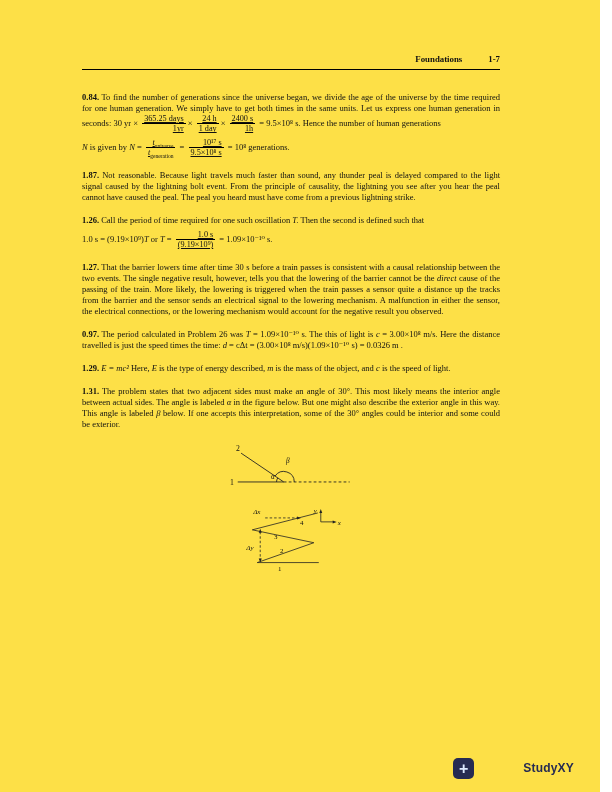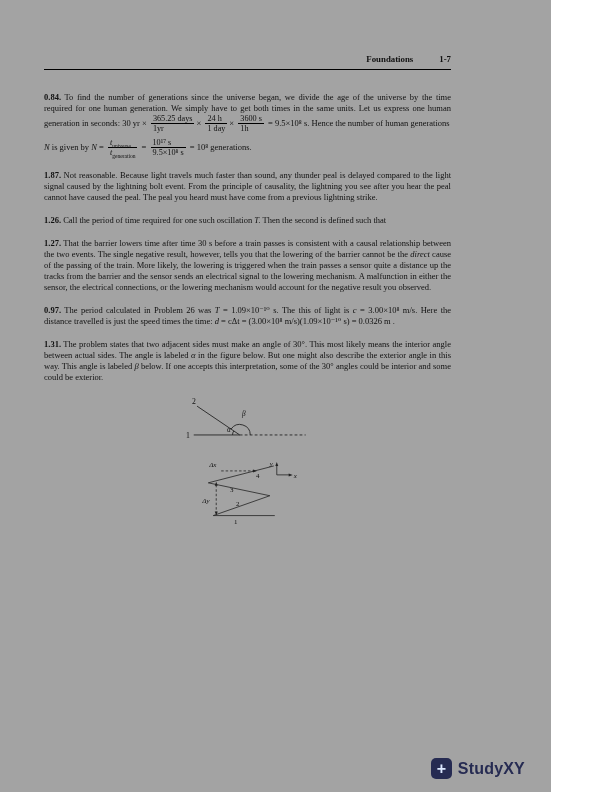--- a/index.html
+++ b/index.html
@@ -1,89 +1,98 @@
 <!DOCTYPE html>
 <html><head>
 <meta charset="utf-8">
 <style>
   * { margin:0; padding:0; box-sizing:border-box; }
   html,body { background:#ffffff; }
   .page {
-    width:551px; height:792px; position:relative; overflow:hidden;
-    background:#a3a3a3; color:#111;
+    width:600px; height:792px; position:relative; overflow:hidden;
+    background:#fde047; color:#111;
     font-family:"Liberation Serif","DejaVu Serif",serif;
     font-size:8.5px; line-height:11px;
-    padding:54px 100px 0 44px;
+    padding:54px 100px 0 82px;
   }
   .hdr { text-align:right; font-weight:bold; font-size:8.8px; }
   .hdr-sec { margin-right:26px; }
   .rule { border-bottom:1px solid #000; margin-top:4px; margin-bottom:22px; }
   .para { text-align:justify; margin-bottom:12px; }
   .lbl { font-weight:bold; }
   i, .vr { font-style:italic; }
   sub { font-size:5.5px; line-height:0; }
-  .frac { display:inline-block; vertical-align:middle; text-align:left; line-height:1.15; margin:0 2px; font-size:8.2px; }
+  .frac { display:inline-block; vertical-align:middle; text-align:right; line-height:1.15; margin:0 2px; font-size:8.2px;text-decoration:underline; }
   .frac .num { display:block; border-bottom:0.8px solid #000; padding:0 2px; }
   .frac .den { display:block; padding:0 2px; }
   .mline { display:block; margin:4px 0 1px 0; text-align:left; }
   .figwrap { text-align:center; margin:14px 0 10px 0; }
   svg .ln, svg line { stroke:#222; stroke-width:1.6; fill:none; }
   svg .dash { stroke-dasharray:5 4; }
   svg .ah { fill:#222; stroke:none; }
   svg text { font-family:"Liberation Serif","DejaVu Serif",serif; font-size:14px; fill:#111; }
   svg text.vr { font-style:italic; }
   svg text.gk { font-style:italic; font-size:13px; }
   .logo { position:absolute; right:26px; bottom:13px; display:flex; align-items:center; gap:6px;
           font-family:"Liberation Sans",sans-serif; }
   .logo-icon { width:21px; height:21px; background:#262b52; color:#dce8ff; border-radius:5px;
                display:flex; align-items:center; justify-content:center; font-size:16px; font-weight:bold; line-height:1; }
-  .logo-text { font-size:16px; font-weight:bold; color:#262b52; letter-spacing:0.2px; }
+  .logo-text { font-size:12px; font-weight:bold; color:#262b52; letter-spacing:0.2px;margin-left:43px; }
 </style>
 </head>
 <body>
 
 <div class="page">
 
   <div class="hdr">
     <span class="hdr-sec">Foundations</span><span class="hdr-pg">1-7</span>
   </div>
   <div class="rule"></div>
 
   <div class="para">
     <b class="lbl">0.84.</b><span> To find the number of generations since the universe began, we divide the age of the universe by the time required for one human generation. We simply have to get both times in the same units. Let us express one human generation in seconds: </span><span>30 yr ×</span>
     <span class="frac"><span class="num">365.25 days</span><span class="den">1yr</span></span><span>×</span>
     <span class="frac"><span class="num">24 h</span><span class="den">1 day</span></span><span>×</span>
-    <span class="frac"><span class="num">3600 s</span><span class="den">1h</span></span>
+    <span class="frac"><span class="num">2400 s</span><span class="den">1h</span></span>
     <span>= 9.5×10⁸ s.  Hence the number of human generations</span>
     <span class="mline">
       <i>N</i><span> is given by  </span><i>N</i>
       <span>=</span>
       <span class="frac"><span class="num"><i>t</i><sub>universe</sub></span><span class="den"><i>t</i><sub>generation</sub></span></span>
       <span>=</span>
       <span class="frac"><span class="num">10¹⁷ s</span><span class="den">9.5×10⁸ s</span></span>
       <span>= 10⁸  generations.</span>
     </span>
   </div>
 
   <div class="para">
     <b class="lbl">1.87.</b><span> Not reasonable. Because light travels much faster than sound, any thunder peal is delayed compared to the light signal caused by the lightning bolt event. From the principle of causality, the lightning you see after you hear the peal cannot have caused the peal. The peal you heard must have come from a previous lightning strike.</span>
   </div>
 
   <div class="para">
     <b class="lbl">1.26.</b><span> Call the period of time required for one such oscillation </span><i>T.</i><span> Then the second is defined such that</span>
+    <span class="mline">
+      <span>1.0 s = (9.19×10⁹)</span><i>T</i><span>  or  </span><i>T</i>
+      <span>=</span>
+      <span class="frac"><span class="num">1.0 s</span><span class="den">(9.19×10⁹)</span></span>
+      <span>= 1.09×10⁻¹⁰ s.</span>
+    </span>
   </div>
 
   <div class="para">
     <b class="lbl">1.27.</b><span> That the barrier lowers time after time 30 s before a train passes is consistent with a causal relationship between the two events. The single negative result, however, tells you that the lowering of the barrier cannot be the </span><i>direct</i><span> cause of the passing of the train. More likely, the lowering is triggered when the train passes a sensor quite a distance up the tracks from the barrier and the sensor sends an electrical signal to the lowering mechanism. A malfunction in either the sensor, the electrical connections, or the lowering mechanism would account for the negative result you observed.</span>
   </div>
 
   <div class="para">
     <b class="lbl">0.97.</b><span> The period calculated in Problem 26 was </span><i>T</i> <span>= 1.09×10⁻¹⁰ s.</span><span> The this of light is </span><i>c</i> <span>= 3.00×10⁸ m/s.</span><span> Here the distance travelled is just the speed times the time: </span><i>d</i> <span>= cΔt = (3.00×10⁸ m/s)(1.09×10⁻¹⁰ s) = 0.0326 m .</span>
   </div>
 
+  <div class="para">
+    <b class="lbl">1.29.</b> <i>E = mc²</i><span>  Here, </span><i>E</i><span> is the type of energy described, </span><i>m</i><span> is the mass of the object, and </span><i>c</i><span> is the speed of light.</span>
+  </div>
 
 
   <div class="para">
     <b class="lbl">1.31.</b><span> The problem states that two adjacent sides must make an angle of 30°. This most likely means the interior angle between actual sides. The angle is labeled </span><i>α</i><span> in the figure below. But one might also describe the exterior angle in this way. This angle is labeled </span><i>β</i><span> below. If one accepts this interpretation, some of the 30° angles could be interior and some could be exterior.</span>
   </div>
 
   <div class="figwrap">
     <svg width="133" height="46" viewBox="0 0 240 82">
       <line x1="23" y1="68" x2="106" y2="68"></line>
       <line x1="106" y1="68" x2="29" y2="16"></line>

